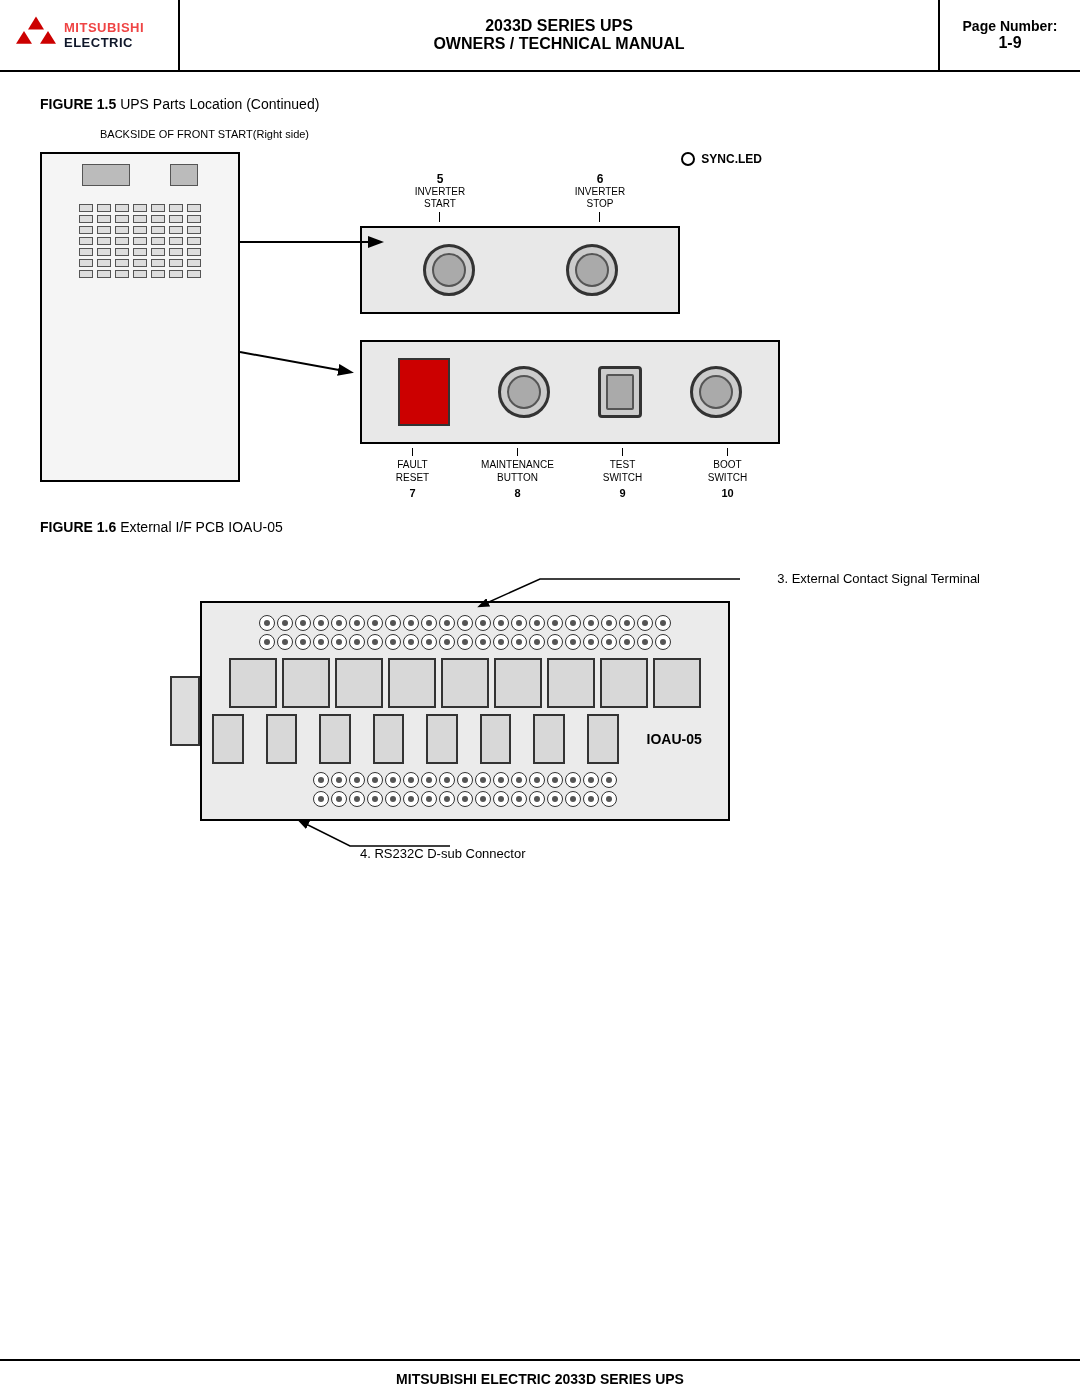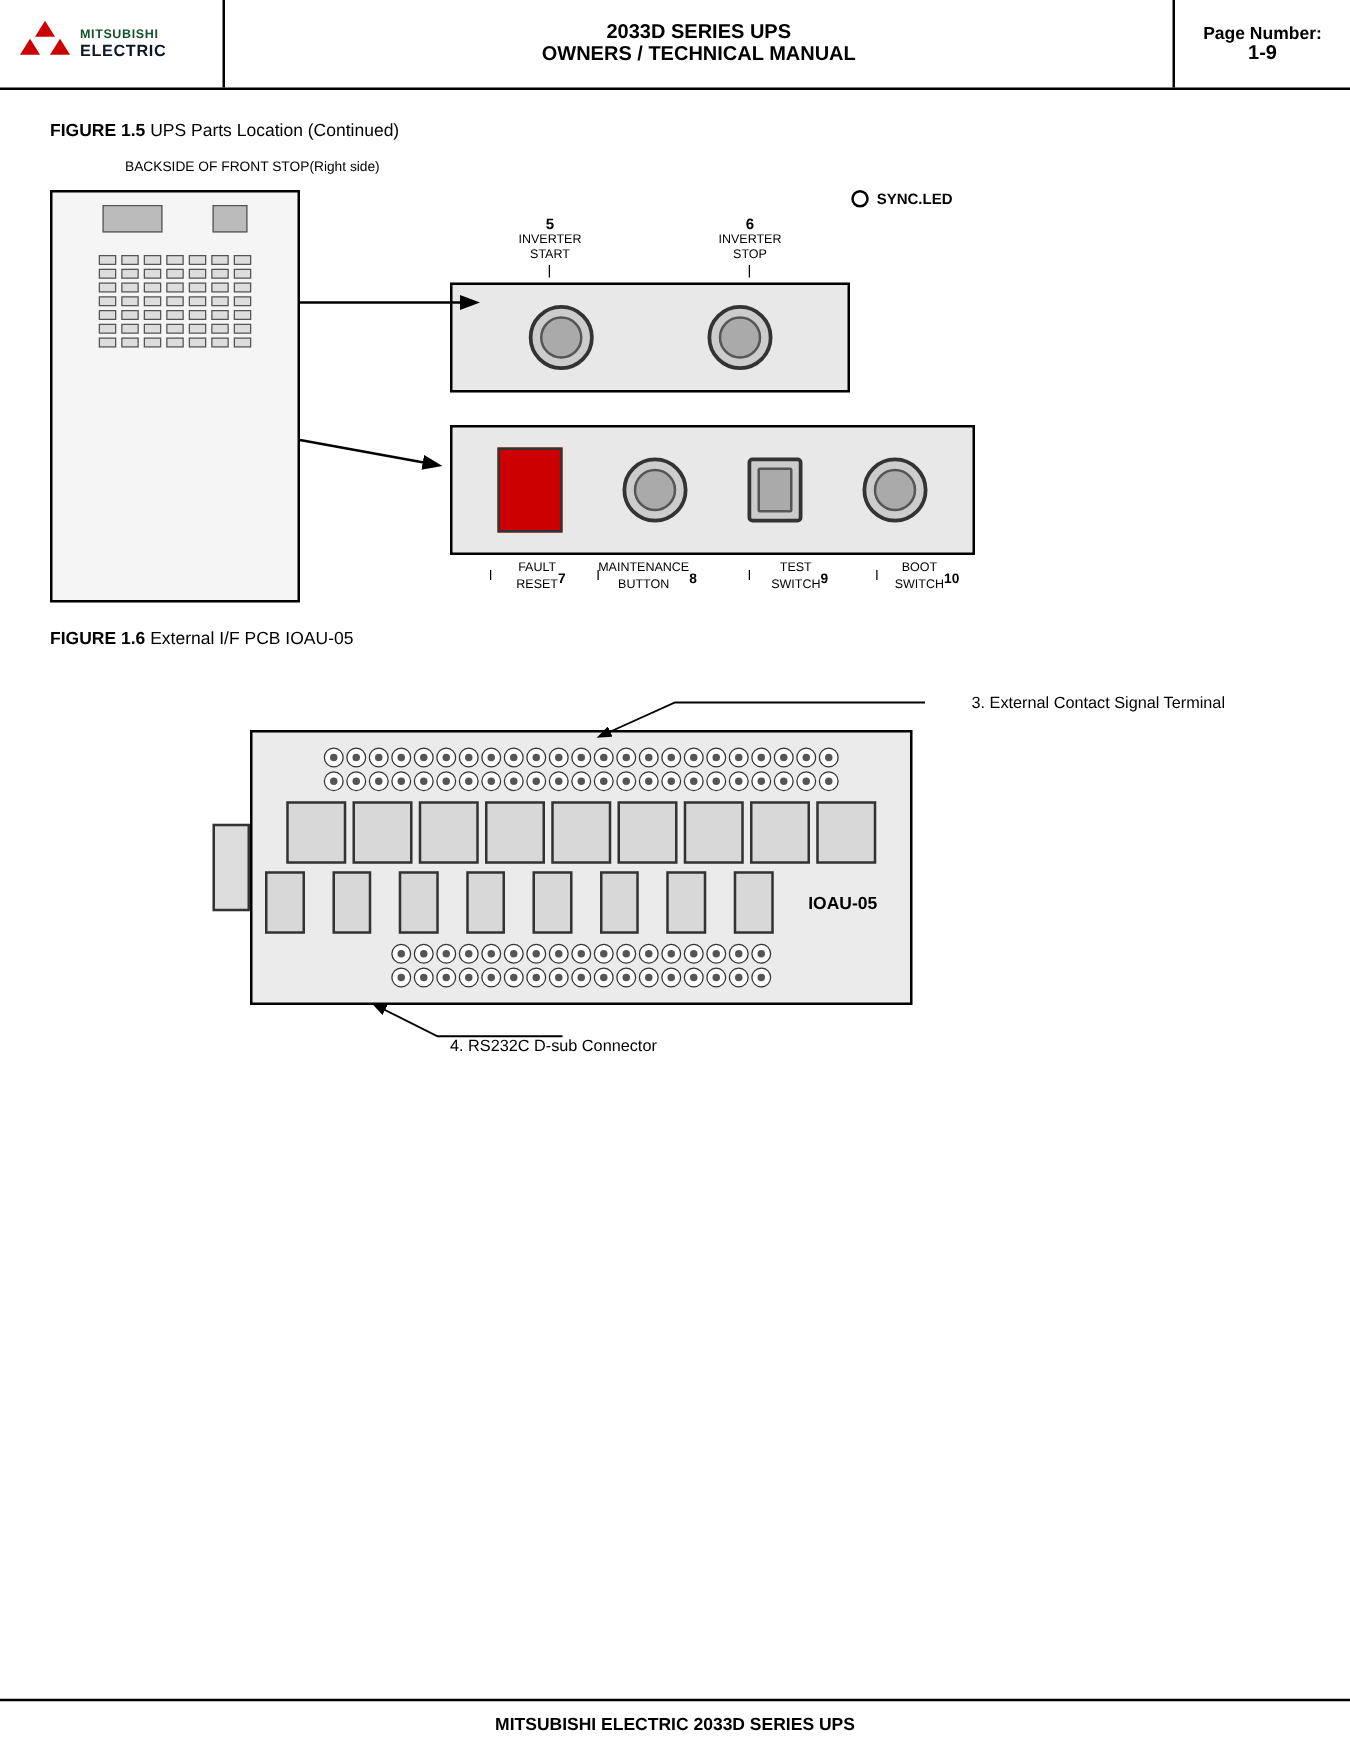--- a/index.html
+++ b/index.html
@@ -29,23 +29,23 @@
       width: 40px;
       height: 40px;
       margin-right: 8px;
       flex-shrink: 0;
     }
     .logo-text {
       display: flex;
       flex-direction: column;
     }
     .logo-mitsubishi {
-      font-size: 10px;
-      font-weight: bold;
-      color: #14532d;
+      font-size: 13px;
+      font-weight: bold;
+      color: #ef4444;
       letter-spacing: 0.5px;
     }
     .logo-electric {
       font-size: 13px;
       font-weight: bold;
       color: #0f172a;
       letter-spacing: 0.5px;
     }
     .header-title {
       flex: 1;
@@ -245,21 +245,21 @@
     .bottom-labels {
       display: flex;
       justify-content: space-around;
       font-size: 10px;
       text-align: center;
       margin-top: 4px;
       width: 420px;
     }
     .bot-label-group {
       display: flex;
-      flex-direction: row;
+      flex-direction: column;
       align-items: center;
       width: 80px;
     }
     .bot-label-num {
       font-size: 11px;
       font-weight: bold;
       margin-top: 3px;
     }
     .tick-line {
       width: 1px;
@@ -335,21 +335,21 @@
     <span class="header-page-num">1-9</span>
   </div>
 </div>
 
 <div class="content">
 
   <div class="figure-title">
     <strong>FIGURE 1.5</strong><span> UPS Parts Location (Continued)</span>
   </div>
 
-  <div class="ups-module-sublabel">BACKSIDE OF FRONT STOP(Right side)</div>
+  <div class="ups-module-sublabel">BACKSIDE OF FRONT START(Right side)</div>
 
   <div style="display:flex; align-items:flex-start; gap:0; position:relative; margin-bottom: 20px;">
 
     <div class="cabinet-container">
       <div class="cabinet">
         <div class="cabinet-top-controls">
           <div class="cabinet-btn-rect"></div>
           <div class="cabinet-btn-small"></div>
         </div>
         <div class="cabinet-vents">

